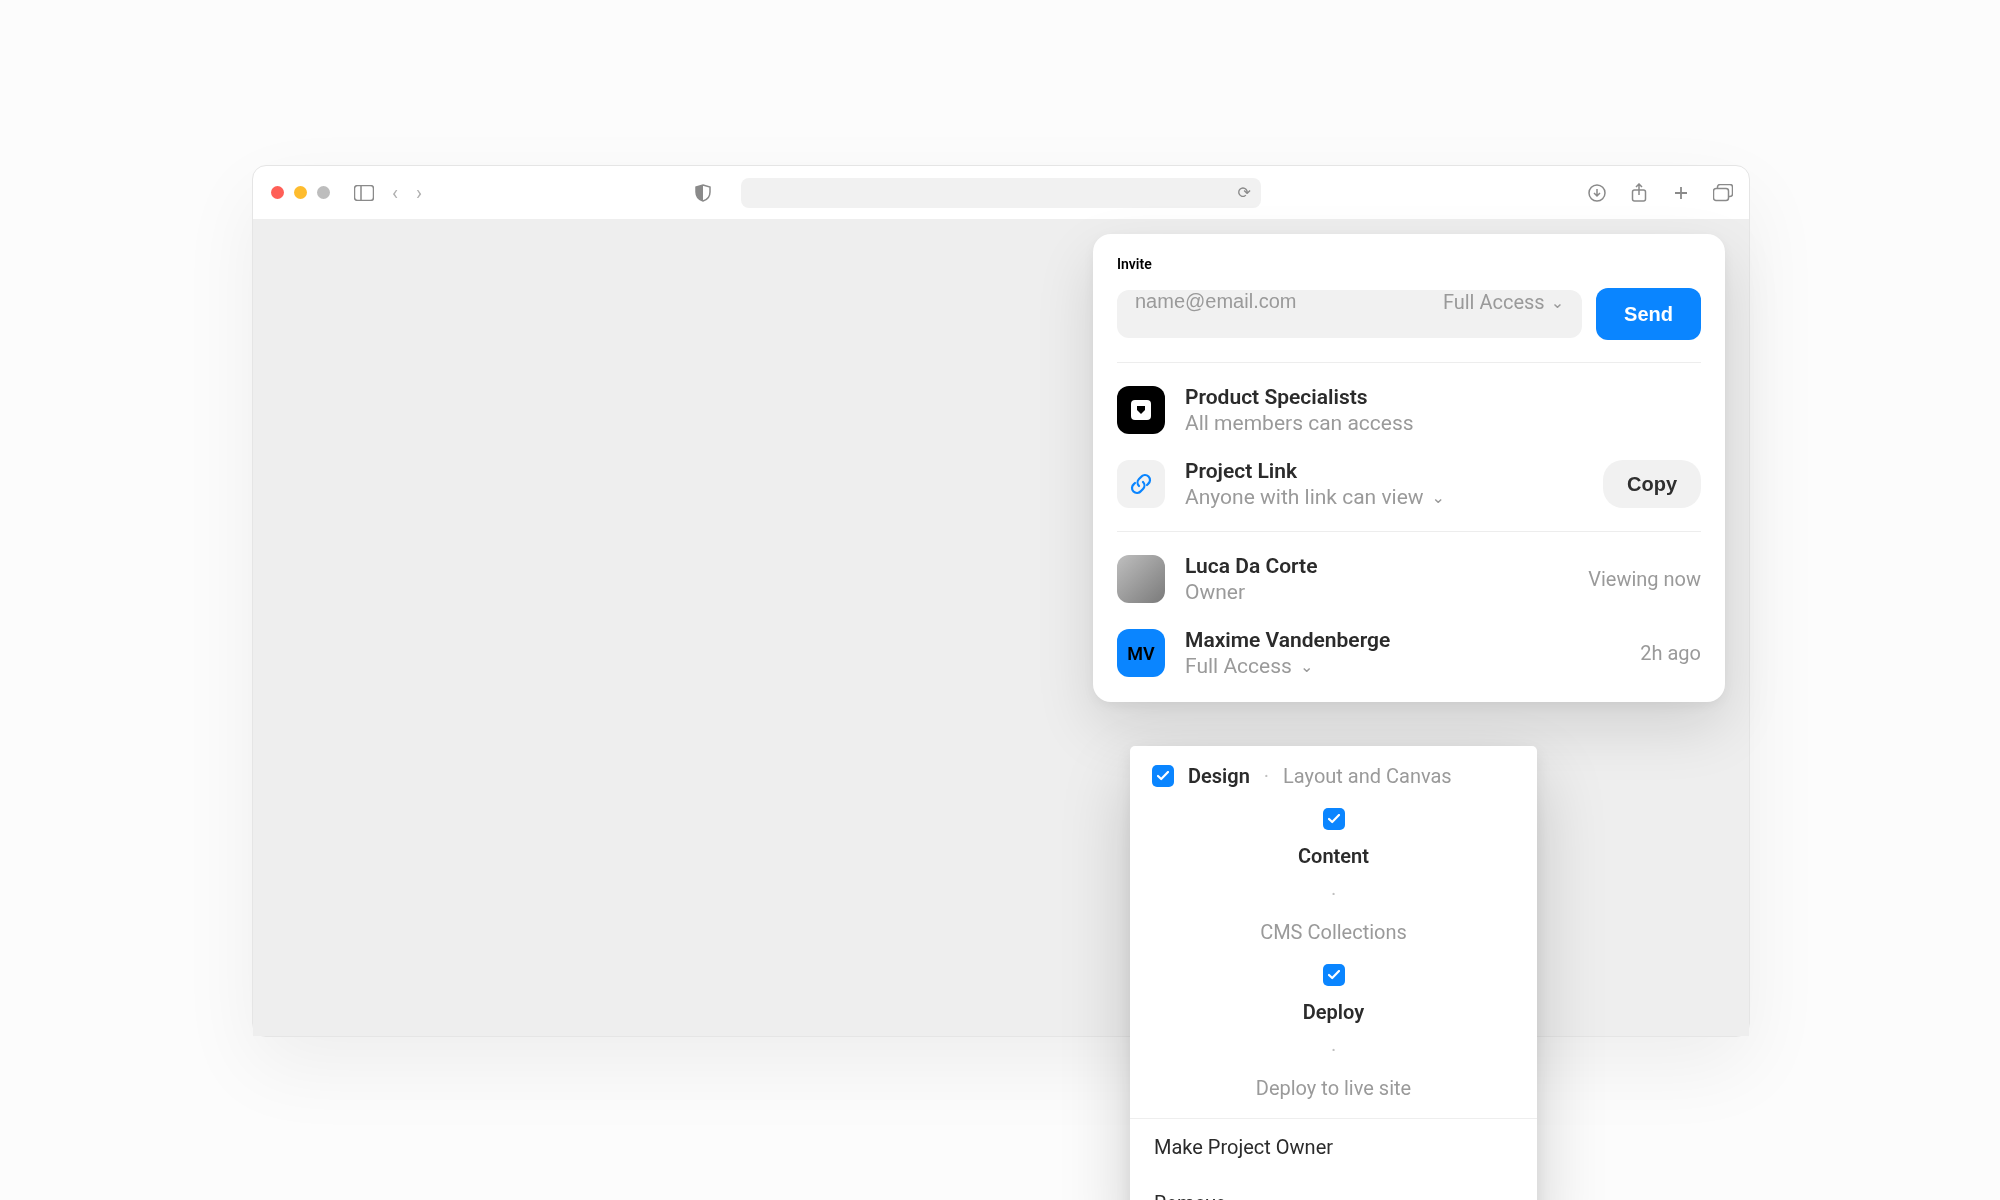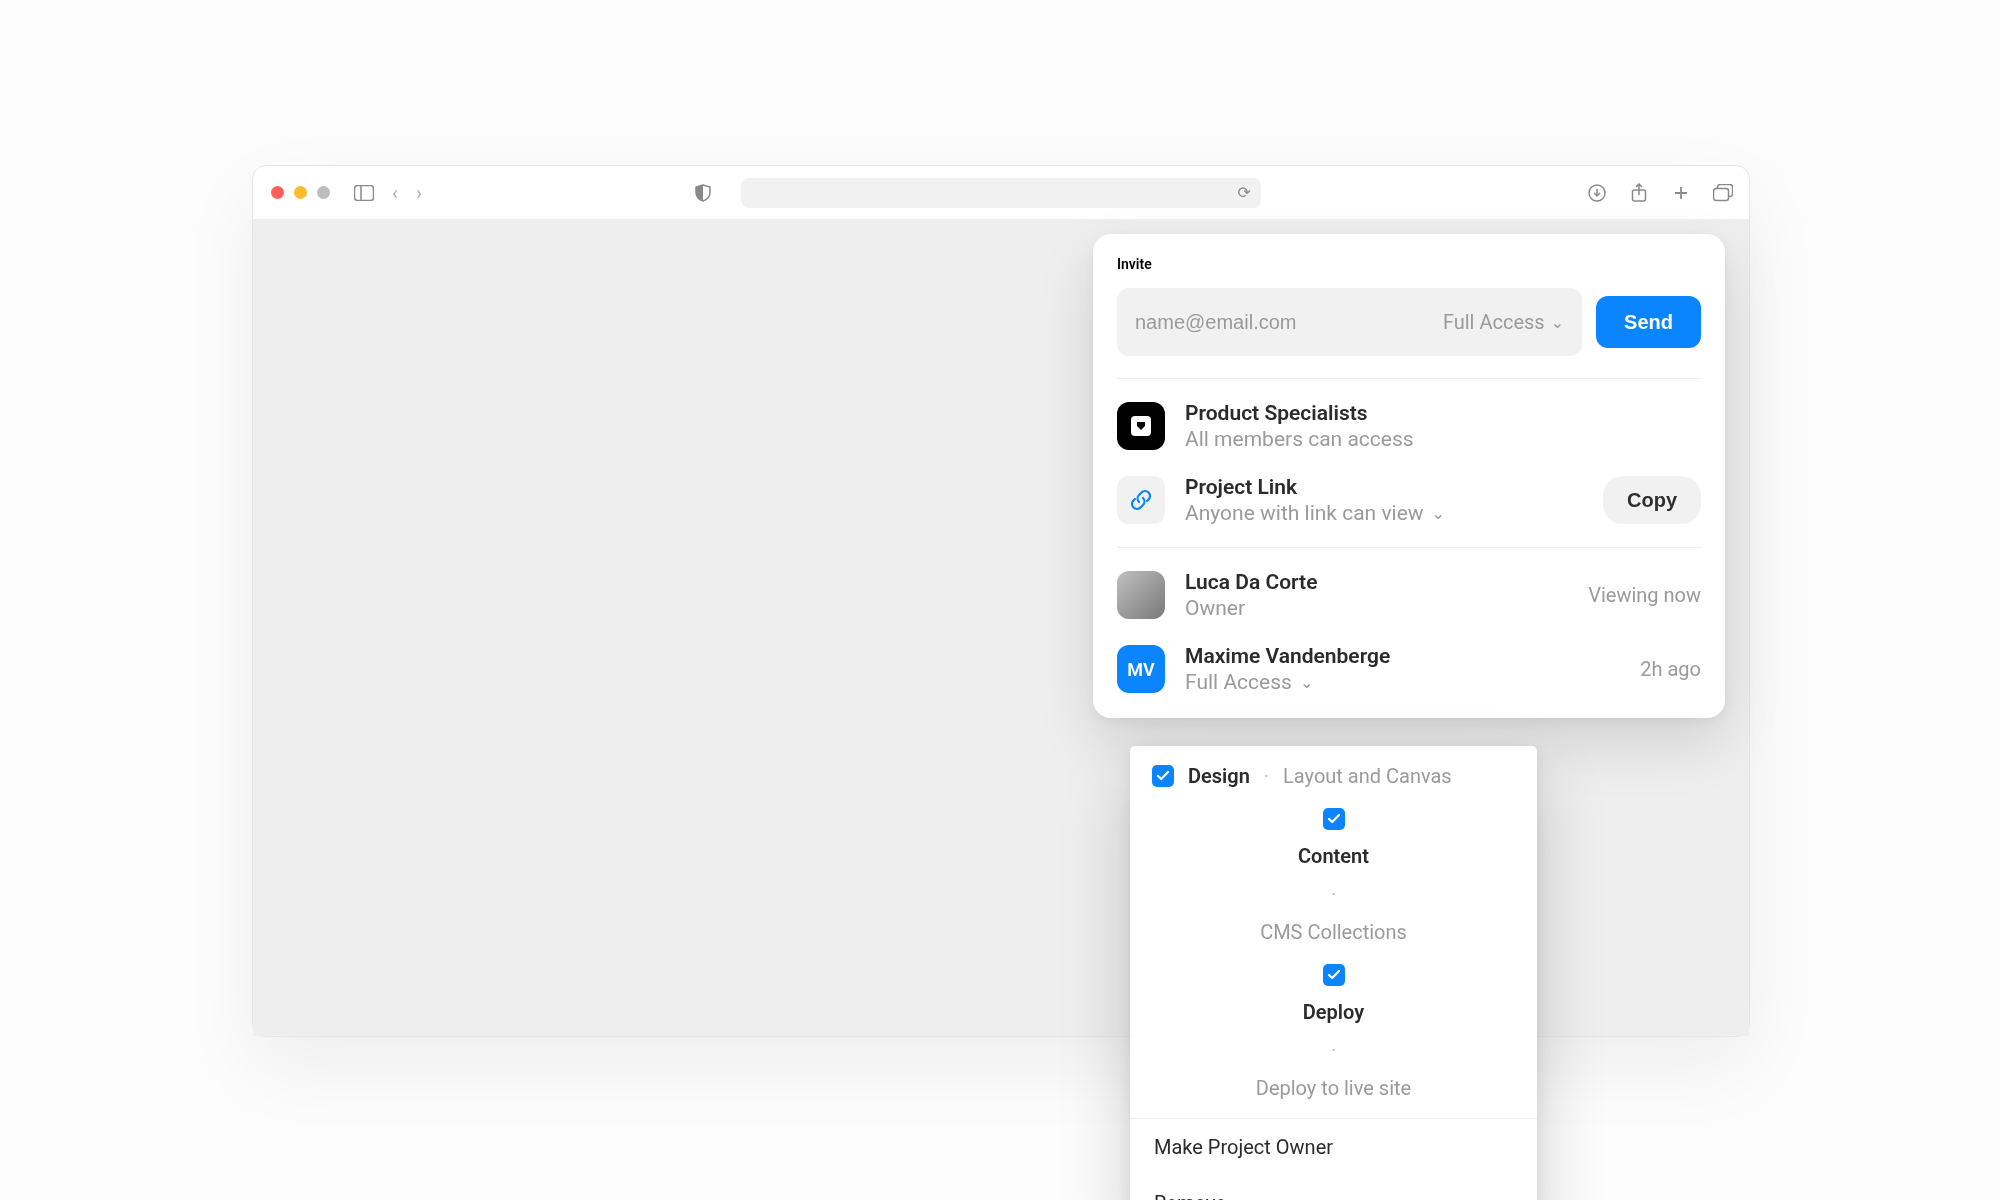--- a/index.html
+++ b/index.html
@@ -69,23 +69,23 @@
     font-size: 14px;
     font-weight: 600;
     color: #000000;
     margin-bottom: 16px;
   }
   .invite-row { display: flex; gap: 14px; align-items: center; }
   .invite-input {
     flex: 1;
     background: #f1f1f1;
     border-radius: 12px;
-    height: 68px;
-    display: flex;
-    align-items: center;
+    height: 48px;
+    display: flex;
+    align-items: flex-start;
     padding: 0 18px;
   }
   .invite-input input {
     flex: 1;
     border: none;
     background: transparent;
     font-size: 20px;
     color: #666;
     outline: none;
   }
@@ -127,21 +127,21 @@
     display: flex;
     align-items: center;
     justify-content: center;
     font-weight: 600;
     font-size: 18px;
   }
   .avatar.black { background: #000; }
   .avatar.black svg { }
   .avatar.lightgrey { background:#f1f1f1; }
   .avatar.photo { background: linear-gradient(135deg,#bfbfbf,#7a7a7a); }
-  .avatar.blue { background:#0a85ff; color:#ffffff; }
+  .avatar.blue { background:#0a85ff; color:#000000; }
   .row .col {
     display: flex;
     flex-direction: column;
     gap: 2px;
     flex: 1;
     min-width: 0;
   }
   .row .line1 { font-size: 21px; font-weight: 600; color:#2b2b2b; }
   .row .line2 { font-size: 21px; font-weight: 400; color:#9a9a9a; display:inline-flex; align-items:center; gap:8px;}
   .copy-btn {

